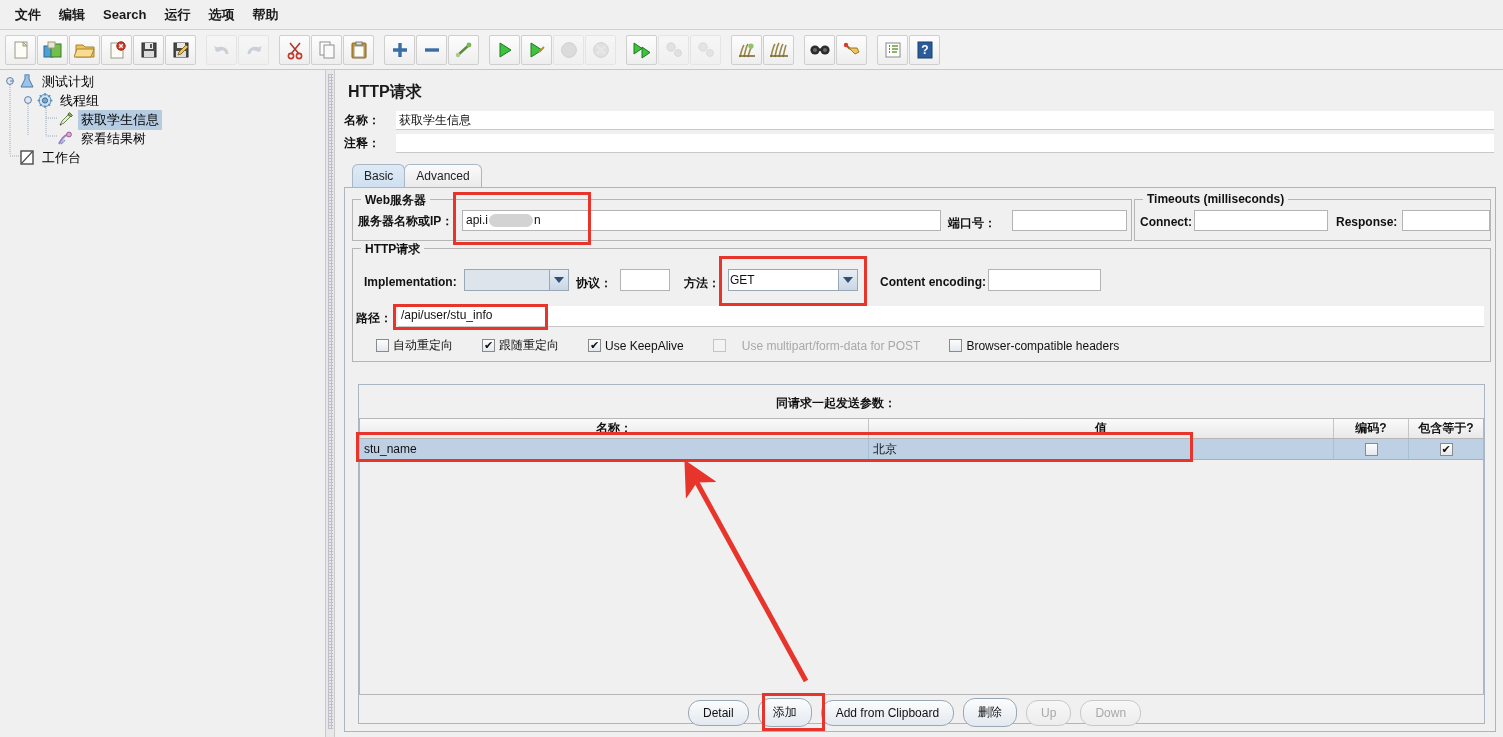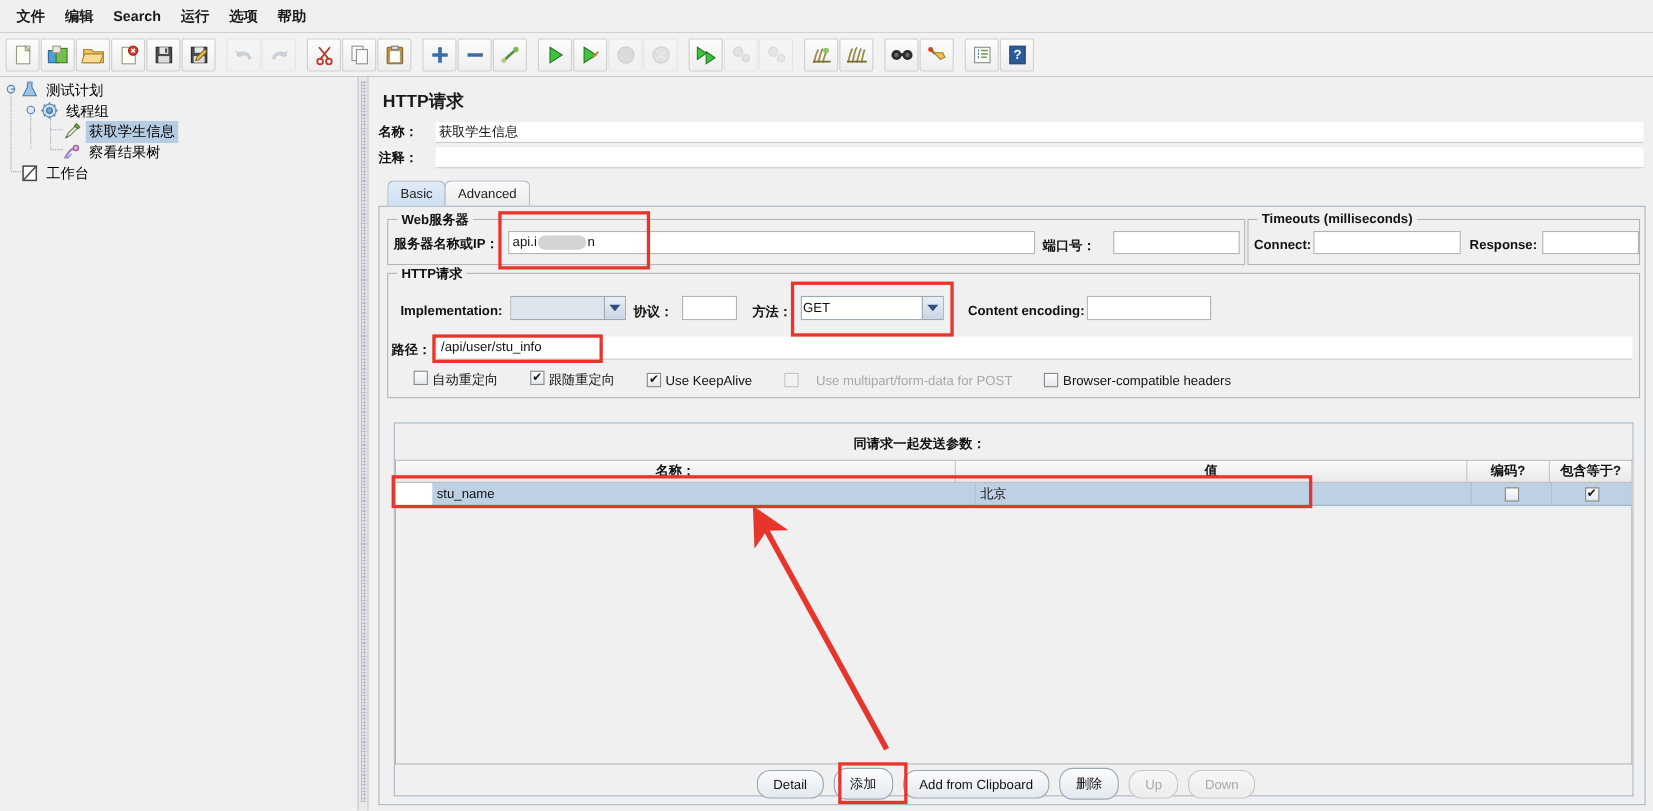--- a/index.html
+++ b/index.html
@@ -148,21 +148,21 @@
     display: flex; align-items: center; justify-content: center;
   }
   .combo .carrow:after {
     content: ""; width: 0; height: 0;
     border-left: 5px solid transparent; border-right: 5px solid transparent;
     border-top: 6px solid #2f4f77;
   }
 
   
   .cbrow { position: absolute; display: flex; align-items: center; gap: 4px; }
-  .cbitem { display: flex; align-items: flex-start; gap: 4px; margin-right: 13px; font-size: 12px; color: #111; white-space: nowrap; padding-left: 12px; }
+  .cbitem { display: flex; align-items: center; gap: 4px; margin-right: 13px; font-size: 12px; color: #111; white-space: nowrap; padding-left: 12px; }
   .cbitem.dim { color: #a8a8a8; gap: 16px; }
   .cbox {
     width: 13px; height: 13px; border: 1px solid #8a8a8a;
     background: linear-gradient(#fcfcfc, #e4e9ef);
     display: inline-flex; align-items: center; justify-content: center;
     flex: 0 0 auto;
   }
   .cbox.dim { border-color: #c4c4c4; background: #f3f3f3; }
   .cbox.checked:after {
     content: "✔"; font-size: 11px; line-height: 11px; color: #111;
@@ -176,21 +176,20 @@
     border-bottom: 1px solid #b6b6b6;
   }
   .ptable .th {
     display: flex; align-items: center; justify-content: center;
     font-size: 12px; font-weight: bold; color: #111;
     border-right: 1px solid #c5c5c5; overflow: hidden; white-space: nowrap;
   }
   .ptable .trow {
     display: flex; height: 21px; background: #bdd0e4;
     border-bottom: 1px solid #95b6cd;
-    margin-left: 33px;
   }
   .ptable .td {
     display: flex; align-items: center;
     font-size: 12px; color: #111; padding: 0 4px;
     border-right: 1px solid #a8c0d6; overflow: hidden; white-space: nowrap;
   }
   .ptable .td.center { justify-content: center; padding: 0; }
   .tbl-body-bg { position: absolute; background: #ffffff; }
 
   .send-label {

